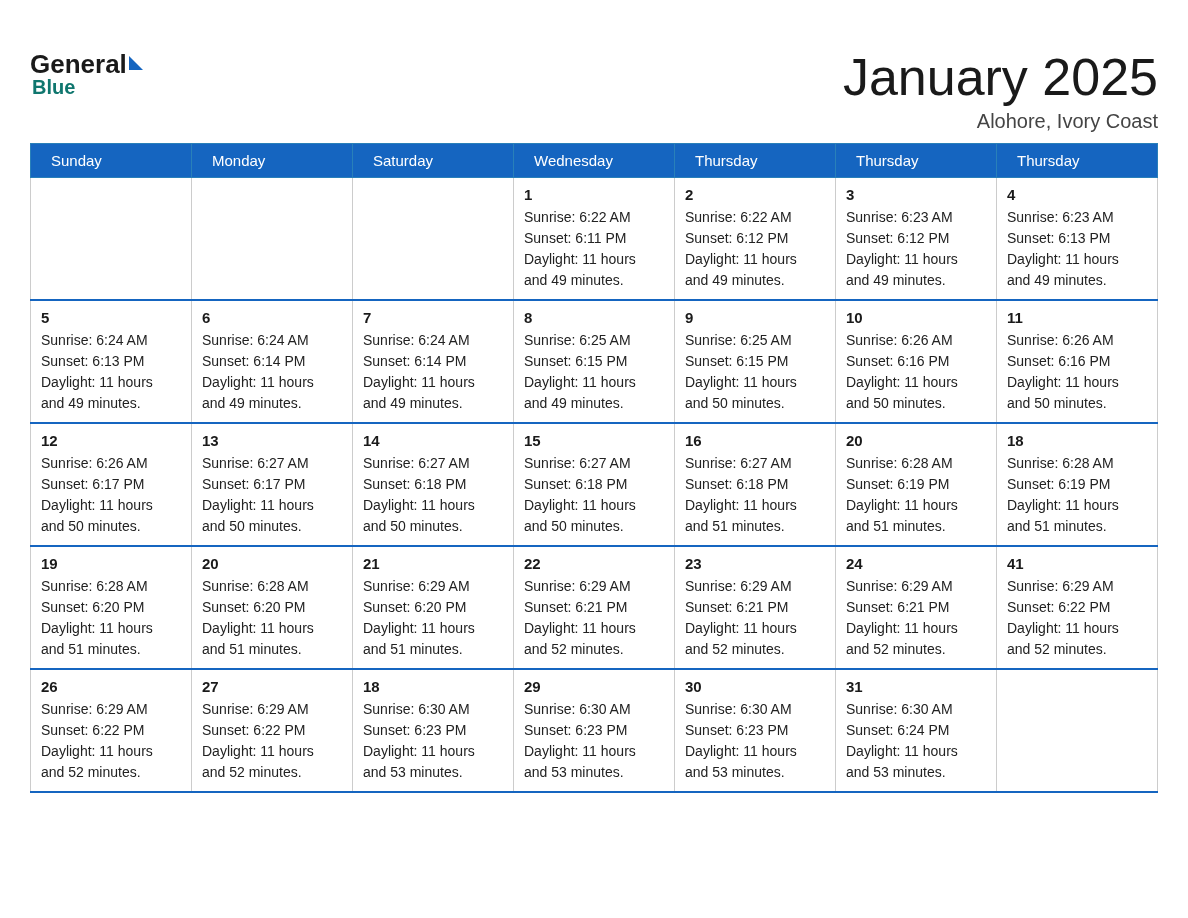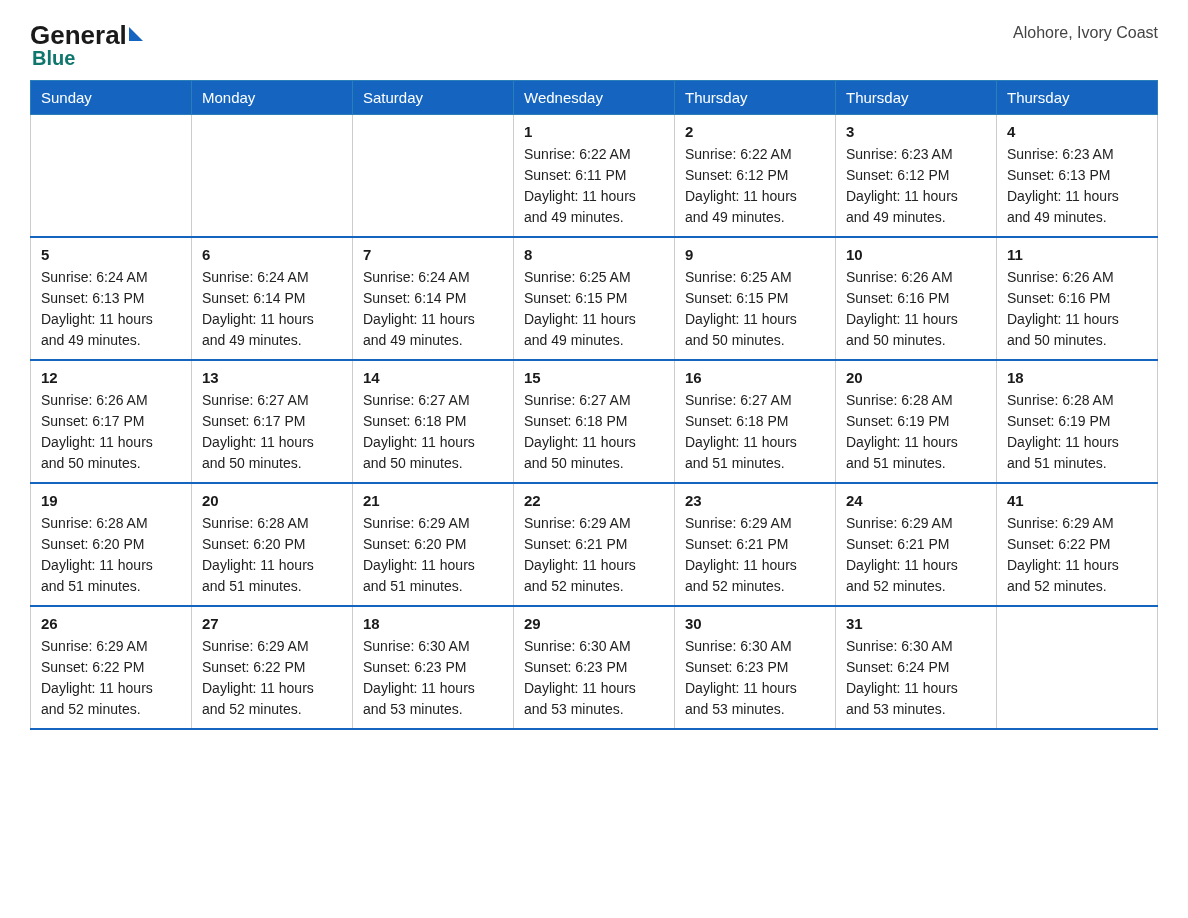--- a/index.html
+++ b/index.html
@@ -9,20 +9,21 @@
       color: #222;
       width: 1188px;
       min-height: 918px;
       padding: 20px 30px;
     }
     .header-top {
       display: flex;
       justify-content: space-between;
       align-items: flex-start;
       margin-bottom: 10px;
+      margin-top: 29px;
     }
     .logo {
       display: flex;
       flex-direction: column;
       align-items: flex-start;
     }
     .logo-general {
       font-size: 26px;
       font-weight: bold;
       color: #1a1a1a;
@@ -49,37 +50,37 @@
     .title-section {
       text-align: right;
     }
     .main-title {
       font-size: 52px;
       font-weight: normal;
       color: #1a1a1a;
       line-height: 1.1;
     }
     .subtitle {
-      font-size: 16px;
+      font-size: 20px;
       color: #444;
       margin-top: 4px;
     }
     .calendar {
       width: 100%;
       border-collapse: collapse;
       margin-top: 10px;
     }
     .calendar thead tr {
       background-color: #1565c0;
     }
     .calendar thead th {
       color: #fff;
       font-size: 15px;
       font-weight: normal;
-      padding: 8px 10px;
+      padding: 8px 20px;
       text-align: left;
       border: 1px solid #2980b9;
     }
     .calendar tbody tr {
       border-bottom: 2px solid #1565c0;
     }
     .calendar tbody td {
       vertical-align: top;
       padding: 8px 10px;
       border-left: 1px solid #ccc;
@@ -109,20 +110,21 @@
 
 <div class="header-top">
   <div class="logo">
     <div class="logo-general">
       <span>General</span>
       <span class="blue-arrow"></span>
     </div>
     <div class="logo-blue">Blue</div>
   </div>
   <div class="title-section">
+    <div class="main-title">January 2025</div>
     <div class="subtitle">Alohore, Ivory Coast</div>
   </div>
 </div>
 
 <table class="calendar">
   <thead>
     <tr>
       <th>Sunday</th>
       <th>Monday</th>
       <th>Saturday</th>

